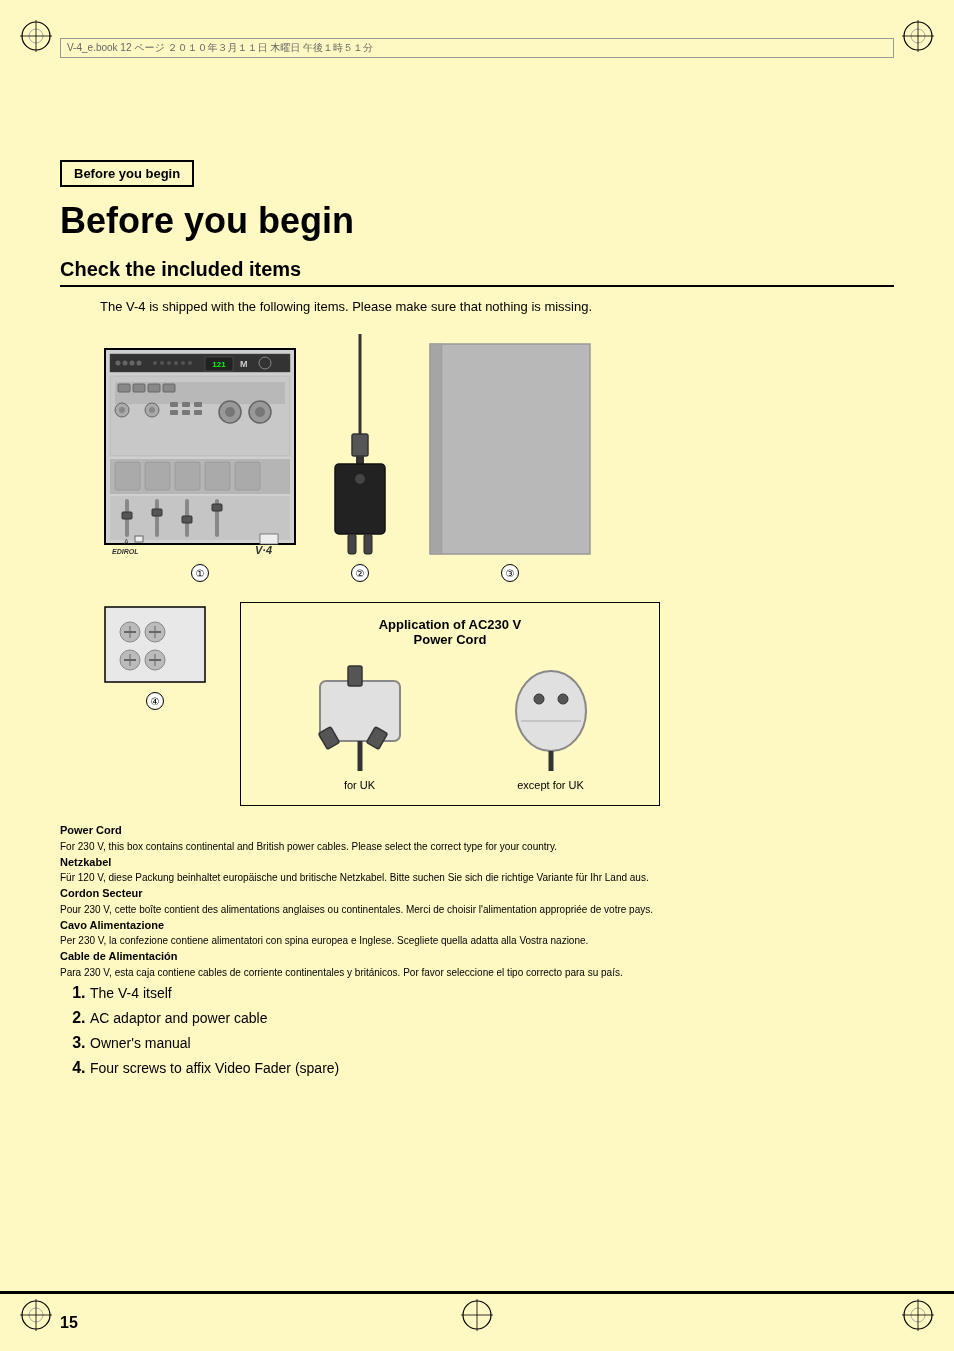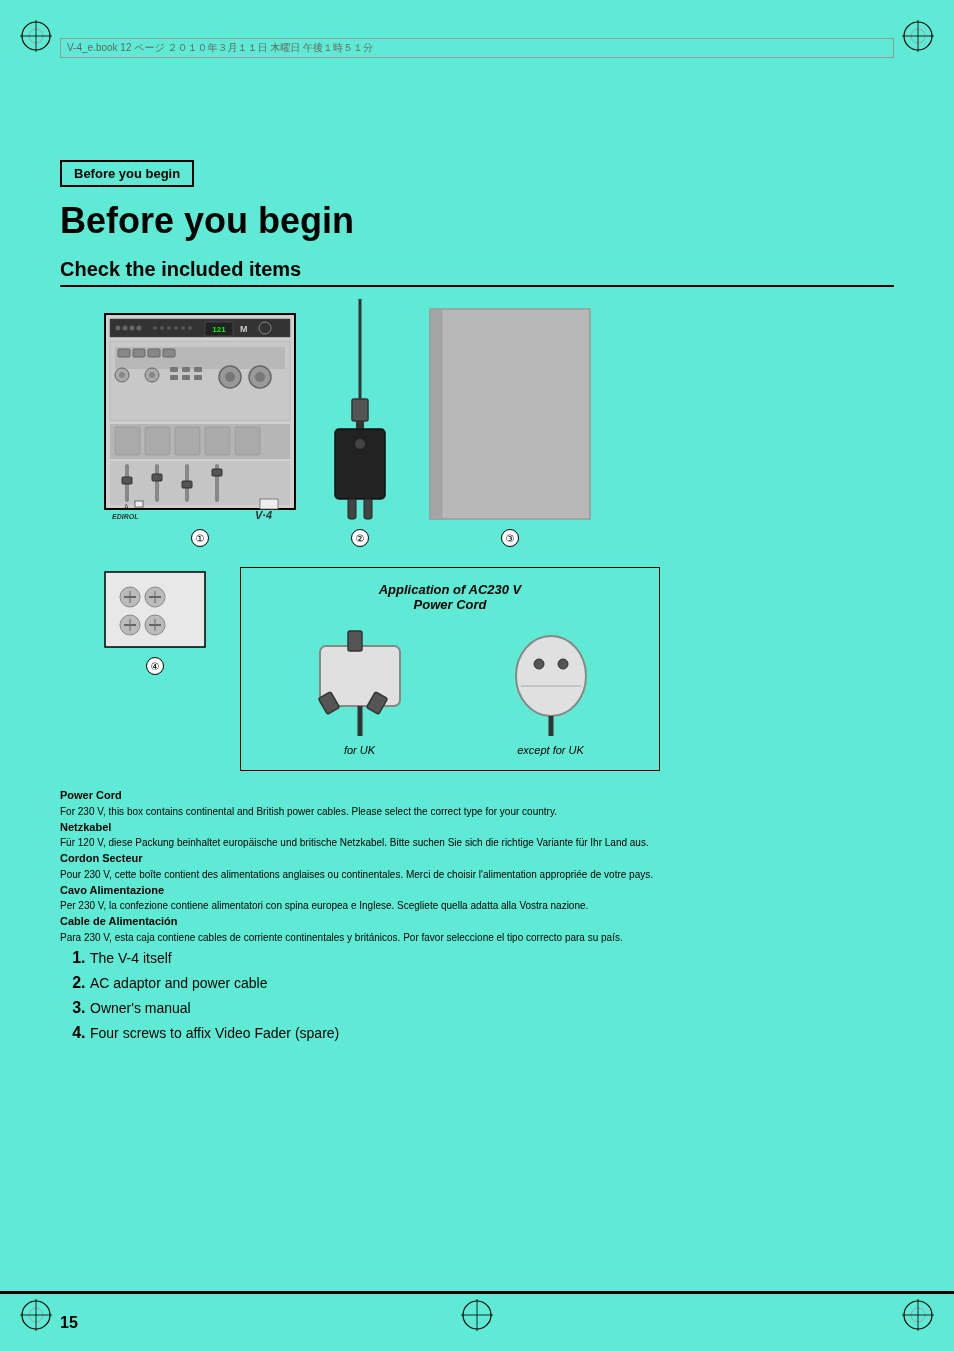--- a/index.html
+++ b/index.html
@@ -8,21 +8,21 @@
       font-family: Arial, Helvetica, sans-serif;
       width: 954px;
       min-height: 1351px;
       position: relative;
       color: #000;
     }
 
     .page-container {
       width: 954px;
       min-height: 1351px;
-      background: #5eead4;
+      background: #fef9c3;
       position: relative;
       padding: 0;
     }
 
     
     .header-bar {
       position: absolute;
       top: 38px;
       left: 60px;
       right: 60px;
@@ -183,20 +183,21 @@
   <div class="section-tab">
     <span>Before you begin</span>
   </div>
 
   <div class="main-content">
 
     <div class="page-title">Before you begin</div>
 
     <div class="section-heading">Check the included items</div>
 
+    <div class="intro-text">The V-4 is shipped with the following items. Please make sure that nothing is missing.</div>
 
     <div style="display:flex; flex-direction:row; align-items:flex-end; gap:20px; margin-left:40px; margin-bottom:8px;">
 
       <div style="display:flex;flex-direction:column;align-items:center;">
 
         <svg width="200" height="220">
 
           <rect x="5" y="5" width="190" height="195" fill="#d0d0d0" stroke="#000" stroke-width="2"></rect>
 
           <rect x="10" y="10" width="180" height="18" fill="#333" stroke="#444" stroke-width="0.5"></rect>
@@ -322,21 +323,21 @@
           <circle cx="30" cy="58" r="10" fill="#bbb" stroke="#888" stroke-width="1"></circle>
           <line x1="24" y1="58" x2="36" y2="58" stroke="#666" stroke-width="2"></line>
           <line x1="30" y1="52" x2="30" y2="64" stroke="#666" stroke-width="1"></line>
           <circle cx="55" cy="58" r="10" fill="#bbb" stroke="#888" stroke-width="1"></circle>
           <line x1="49" y1="58" x2="61" y2="58" stroke="#666" stroke-width="2"></line>
           <line x1="55" y1="52" x2="55" y2="64" stroke="#666" stroke-width="1"></line>
         </svg>
         <span class="circled-num">④</span>
       </div>
 
-      <div style="border:1.5px solid #000;padding:14px 18px;width:420px;font-style:italic;">
+      <div style="border:1.5px solid #000;padding:14px 18px;width:420px;">
         <div style="font-size:13px;font-weight:bold;text-align:center;margin-bottom:14px;">
           Application of AC230 V<br>Power Cord
         </div>
         <div style="display:flex;flex-direction:row;justify-content:space-around;align-items:flex-end;">
 
           <div style="display:flex;flex-direction:column;align-items:center;gap:8px;">
             <svg width="120" height="110">
 
               <rect x="20" y="20" width="80" height="60" rx="6" fill="#e0e0e0" stroke="#888" stroke-width="2"></rect>
 

